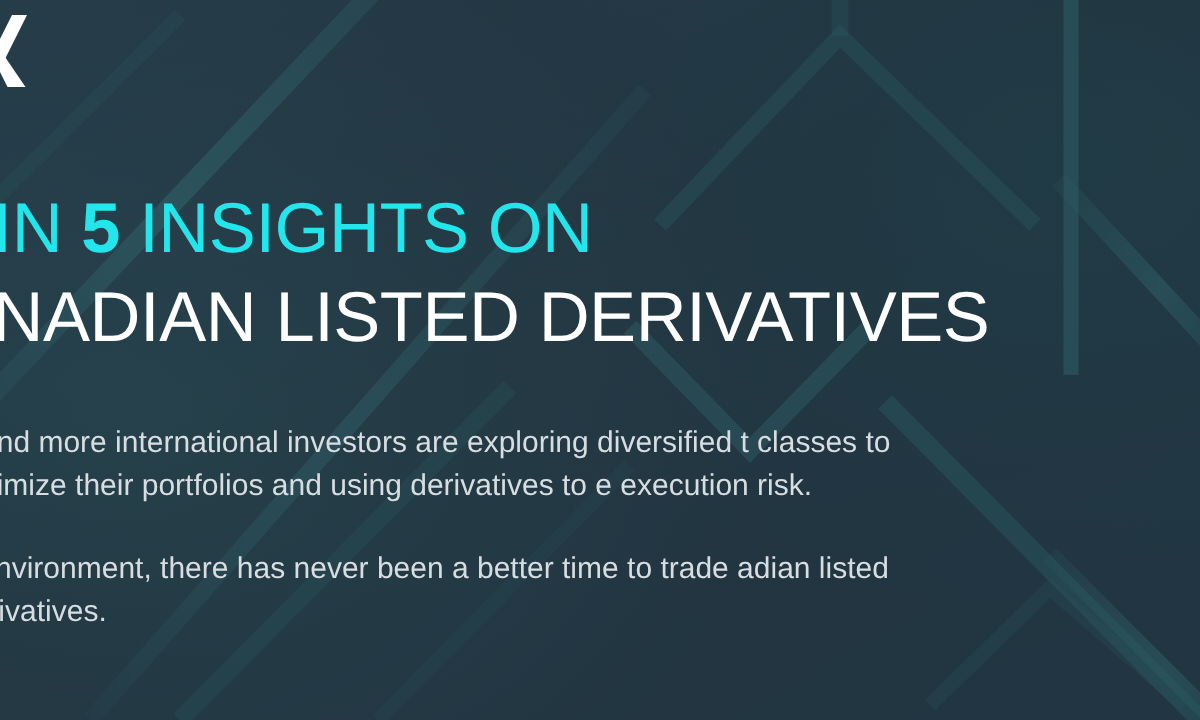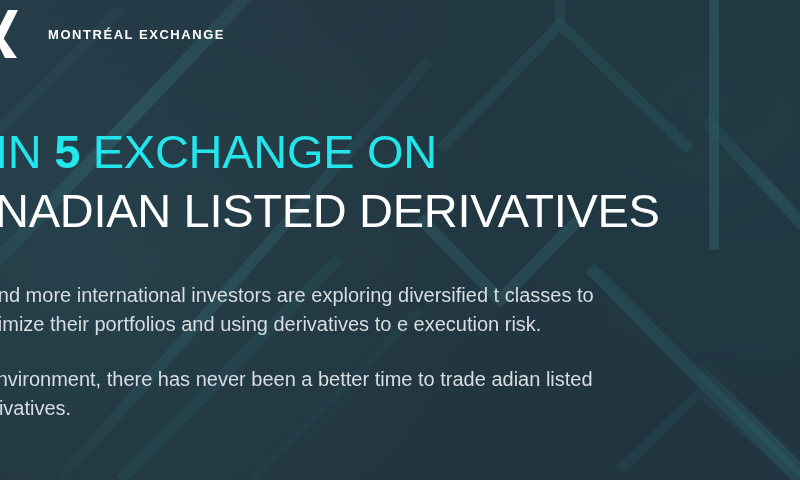--- a/index.html
+++ b/index.html
@@ -171,25 +171,24 @@
   <div id="content">
 
     <div id="logo-row">
       <svg id="mx-logo" viewBox="0 0 42 52" aria-hidden="true">
         <g fill="#ffffff">
           <path d="M 2 2 L 13 2 L 26 24 L 20 34 Z"></path>
           <path d="M 30 2 L 40 2 L 16 50 L 6 50 Z"></path>
           <path d="M 16 28 L 24 28 L 39 50 L 27 50 Z"></path>
         </g>
       </svg>
-      <div id="brand-name">MONTRÉAL EXCHANGE</div>
     </div>
 
     <div id="headline">
-      <div id="headline-line1"><span class="prefix">AIN </span><span class="count">5</span><span class="suffix"> EXCHANGE ON</span></div>
+      <div id="headline-line1"><span class="prefix">AIN </span><span class="count">5</span><span class="suffix"> INSIGHTS ON</span></div>
       <div id="headline-line2">ANADIAN LISTED DERIVATIVES</div>
     </div>
 
     <div id="body-copy">
       <p class="paragraph" id="paragraph-1">e and more international investors are exploring diversified t classes to optimize their portfolios and using derivatives to e execution risk.</p>
       <p class="paragraph" id="paragraph-2">s environment, there has never been a better time to trade adian listed derivatives.</p>
     </div>
 
   </div>
 </div>

